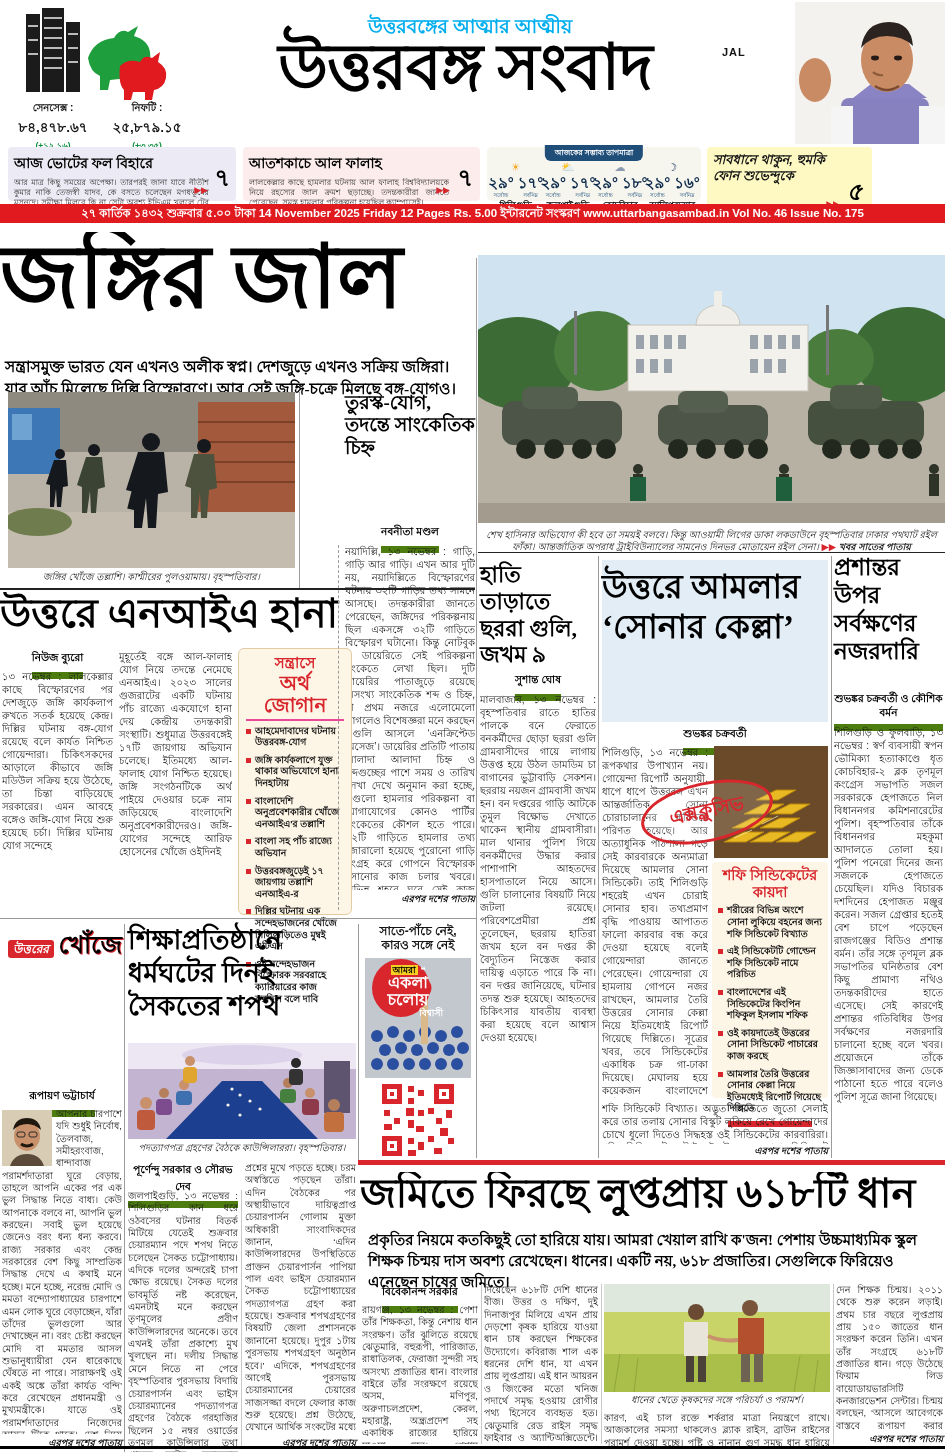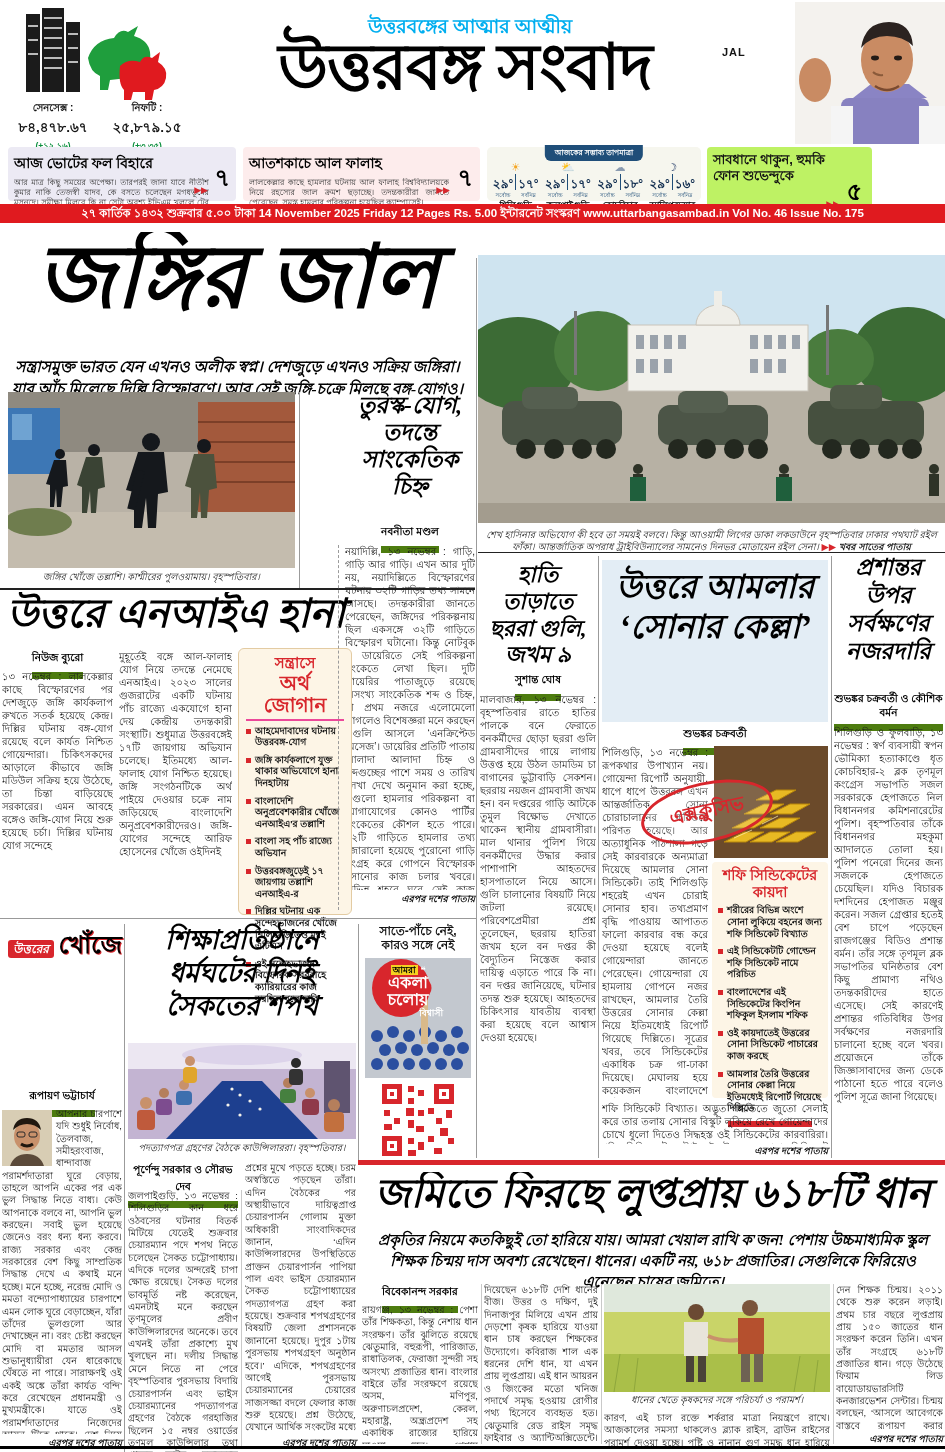--- a/index.html
+++ b/index.html
@@ -1,20 +1,20 @@
 <!DOCTYPE html>
 <html><head>
 <meta charset="utf-8">
 <style>
   html,body{margin:0;padding:0;background:#e8e8e8;}
   .page{position:relative;width:945px;height:1452px;margin:0 auto;background:#fff;overflow:hidden;
         font-family:"Liberation Sans","DejaVu Sans",sans-serif;color:#141414;}
   .abs{position:absolute;}
   .hl{font-family:"Liberation Serif","DejaVu Serif",serif;font-weight:700;color:#000;}
-  .center{text-align:center;font-style:italic;}
+  .center{}
   .body-txt{font-size:10px;line-height:1.3;text-align:justify;color:#1b1b1b;overflow:hidden;}
   .byline{font-weight:700;font-size:10.5px;text-align:center;color:#000;}
   .byline span{display:inline-block;border-bottom:7px solid #4d7c0f;padding-bottom:5px;}
   .caption{font-size:9.5px;font-style:italic;text-align:center;color:#222;line-height:1.3;}
   .contd{font-size:9.5px;font-style:italic;font-weight:700;text-align:right;color:#111;}
   .vrule{position:absolute;width:0;border-left:1px solid #9b9b9b;}
   .vrule.dash{border-left:1px dashed #9b9b9b;}
   .vrule.lt{border-left:1px solid #c9c9c9;}
   .hrule{position:absolute;height:0;border-top:1px solid #555;}
   .arr{color:#d8262c;font-weight:700;}
@@ -30,21 +30,21 @@
   .teaser h3{margin:0 0 2px 0;font-size:14px;font-weight:700;color:#000;}
   .teaser .tb{font-size:8px;line-height:1.25;text-align:justify;color:#333;}
   
   .wbox{background:#f6f6ee;border-radius:5px;box-sizing:border-box;padding:2px 4px;}
   .whead{position:absolute;left:50%;top:-2px;transform:translateX(-50%);background:#1f4e79;color:#fff;
          font-size:7.5px;font-weight:700;padding:2px 10px;border-radius:0 0 6px 6px;white-space:nowrap;}
   .wrow{display:flex;justify-content:space-between;margin-top:13px;}
   .wcity{width:24%;text-align:center;}
   .wic{font-size:11px;line-height:1;height:12px;}
   .wtemp{display:flex;justify-content:center;align-items:flex-start;gap:2px;}
-  .wt{font-weight:700;font-size:12px;color:#0d2a4d;line-height:1;margin-top:27px;}
+  .wt{font-weight:700;font-size:15px;color:#0d2a4d;line-height:1;margin-top:27px;}
   .wsep{width:1px;height:16px;background:#1f4e79;}
   .wlbl{font-size:5.5px;color:#1f4e79;line-height:1.1;}
   .wname{font-weight:700;font-size:8.5px;color:#000;margin-top:1px;white-space:nowrap;}
   
   .strip{background:#e01a1f;color:#fff;font-size:11.5px;font-weight:700;text-align:center;line-height:19px;white-space:nowrap;overflow:hidden;}
   
   .fundbox{background:#fdf5e6;border:1px solid #e3cba2;border-radius:6px;box-sizing:border-box;padding:6px 7px;}
   .fundbox .t1{color:#d8262c;font-weight:700;font-size:15px;text-align:center;line-height:1.1;}
   .fundbox .t2{color:#d8262c;font-weight:700;font-size:20px;text-align:center;line-height:1.1;border-bottom:2px solid #ec4899;padding-bottom:3px;margin-bottom:5px;}
   .blt{display:flex;gap:4px;margin-bottom:6px;font-size:9.3px;font-weight:700;line-height:1.25;color:#111;}
@@ -168,21 +168,21 @@
         <div class="wic" style="color:#29406b;">☽</div>
         <div class="wtemp">
           <span><span class="wt">২৯°</span><div class="wlbl">সর্বোচ্চ</div></span>
           <span class="wsep"></span>
           <span><span class="wt">১৬°</span><div class="wlbl">সর্বনিম্ন</div></span>
         </div>
         <div class="wname">আলিপুরদুয়ার</div>
       </div>
     </div>
   </div>
-  <div class="abs teaser" style="left:707px;top:147px;width:165px;height:70px;background:#bef264;">
+  <div class="abs teaser" style="left:707px;top:147px;width:165px;height:70px;background:#fef9c3;font-style:italic;">
     <div style="font-weight:700;font-size:13px;width:118px;line-height:1.25;">সাবধানে থাকুন, হুমকি ফোন শুভেন্দুকে</div>
     <span class="abs arr" style="right:32px;bottom:8px;font-size:9px;">▶▶</span>
     <span class="abs pgnum" style="right:10px;bottom:4px;">৫</span>
   </div>
 
   <div class="abs strip" style="left:0;top:204px;width:945px;height:19px;">২৭ কার্তিক ১৪৩২ শুক্রবার ৫.০০ টাকা 14 November 2025 Friday 12 Pages Rs. 5.00 ইন্টারনেট সংস্করণ www.uttarbangasambad.in Vol No. 46 Issue No. 175</div>
 
   <div class="abs hl center" style="left:0;top:232px;width:475px;font-size:88px;line-height:1.05;white-space:nowrap;overflow:hidden;">জঙ্গির জাল</div>
   <div class="abs hl center" style="left:5px;top:356px;width:465px;font-size:15.5px;font-weight:600;line-height:1.4;">সন্ত্রাসমুক্ত ভারত যেন এখনও অলীক স্বপ্ন। দেশজুড়ে এখনও সক্রিয় জঙ্গিরা। যার আঁচ মিলেছে দিল্লি বিস্ফোরণে। আর সেই জঙ্গি-চক্রে মিলছে বঙ্গ-যোগও।</div>
 
@@ -283,21 +283,21 @@
         <circle cx="86" cy="58" r="6"></circle>
         <path d="M78 65 h16 l3 30 -7 2 -2 24 -5 0 -1 -22 -3 22 -5 0 0 -26 -5 -2z" fill="#3a4334"></path>
         <circle cx="52" cy="62" r="5"></circle>
         <path d="M46 68 h12 l2 26 -5 1 -2 20 -4 0 -1 -18 -2 18 -4 0 0 -22 -4 -1z"></path>
       </g>
     </svg>
   </div>
   <div class="abs caption" style="left:8px;top:571px;width:287px;">জঙ্গির খোঁজে তল্লাশি। কাশ্মীরের পুলওয়ামায়। বৃহস্পতিবার।</div>
   <div class="hrule" style="left:0;top:588px;width:475px;border-top:2px solid #222;"></div>
 
-  <div class="abs hl center" style="left:345px;top:392px;width:130px;font-size:23px;line-height:1.18;">তুরস্ক-যোগ, তদন্তে সাংকেতিক চিহ্ন</div>
+  <div class="abs hl center" style="left:345px;top:392px;width:130px;font-size:19px;line-height:1.18;">তুরস্ক-যোগ, তদন্তে সাংকেতিক চিহ্ন</div>
   <div class="abs byline" style="left:345px;top:524px;width:130px;"><span>নবনীতা মণ্ডল</span></div>
   <div class="abs body-txt" style="left:345px;top:545px;width:130px;height:345px;">
     <span>নয়াদিল্লি, ১৩ নভেম্বর : গাড়ি, গাড়ি আর গাড়ি। এখন আর দুটি নয়, নয়াদিল্লিতে বিস্ফোরণের ঘটনায় ৩২টি গাড়ির তথ্য সামনে আসছে। তদন্তকারীরা জানতে পেরেছেন, জঙ্গিদের পরিকল্পনায় ছিল একসঙ্গে ৩২টি গাড়িতে বিস্ফোরণ ঘটানো। কিন্তু নোটবুক ও ডায়েরিতে সেই পরিকল্পনা সংকেতে লেখা ছিল।</span> <span>দুটি ডায়েরির পাতাজুড়ে রয়েছে অসংখ্য সাংকেতিক শব্দ ও চিহ্ন, যা প্রথম নজরে এলোমেলো লাগলেও বিশেষজ্ঞরা মনে করছেন এগুলি আসলে ‘এনক্রিপ্টেড মেসেজ’। ডায়েরির প্রতিটি পাতায় আলাদা আলাদা চিহ্ন ও শব্দগুচ্ছের পাশে সময় ও তারিখ লেখা দেখে অনুমান করা হচ্ছে, ওগুলো হামলার পরিকল্পনা বা যোগাযোগের কোনও পার্টির সংকেতের কৌশল হতে পারে। ৩২টি গাড়িতে হামলার তথ্য জোরালো হয়েছে পুরোনো গাড়ি সংগ্রহ করে গোপনে বিস্ফোরক বসানোর কাজ চলার খবরে। বিভিন্ন শহরে ঘুরে সেই কাজ করছিল উমর। সেই কাজের তত্ত্বাবধানে ছিল বলে তদন্তে উঠে আসছে। ইতিমধ্যে বিস্ফোরণে বিধ্বস্ত গাড়ির ভিতরে পাওয়া গুঁড়ো মাংসপেশির ডিএনএ পরীক্ষায় নিশ্চিত হওয়া গিয়েছে যে, সেটি উমরেরই। অন্যদিকে, বিস্ফোরণে জড়িত হোয়াইট কলার টেরর নেটওয়ার্কের</span>
   </div>
   <div class="abs contd" style="left:345px;top:892px;width:130px;">এরপর দশের পাতায়</div>
 
   <div class="abs hl center" style="left:0;top:592px;width:352px;font-size:40px;line-height:1.1;white-space:nowrap;overflow:hidden;">উত্তরে এনআইএ হানা</div>
   <div class="abs byline" style="left:2px;top:650px;width:111px;"><span>নিউজ ব্যুরো</span></div>
   <div class="abs body-txt" style="left:2px;top:670px;width:111px;height:245px;">১৩ নভেম্বর : লালকেল্লার কাছে বিস্ফোরণের পর দেশজুড়ে জঙ্গি কার্যকলাপ রুখতে সতর্ক হয়েছে কেন্দ্র। দিল্লির ঘটনায় বঙ্গ-যোগ রয়েছে বলে কার্যত নিশ্চিত গোয়েন্দারা। চিকিৎসকদের আড়ালে কীভাবে জঙ্গি মডিউল সক্রিয় হয়ে উঠেছে, তা চিন্তা বাড়িয়েছে সরকারের। এমন আবহে বঙ্গেও জঙ্গি-যোগ নিয়ে শুরু হয়েছে চর্চা। দিল্লির ঘটনায় যোগ সন্দেহে</div>
   <div class="abs body-txt" style="left:119px;top:650px;width:113px;height:265px;">মুহূর্তেই বঙ্গে আল-ফালাহ যোগ নিয়ে তদন্তে নেমেছে এনআইএ। ২০২৩ সালের গুজরাটের একটি ঘটনায় পাঁচ রাজ্যে একযোগে হানা দেয় কেন্দ্রীয় তদন্তকারী সংস্থাটি। শুধুমাত্র উত্তরবঙ্গেই ১৭টি জায়গায় অভিযান চলেছে। ইতিমধ্যে আল-ফালাহ যোগ নিশ্চিত হয়েছে। জঙ্গি সংগঠনটিকে অর্থ পাইয়ে দেওয়ার চক্রে নাম জড়িয়েছে বাংলাদেশি অনুপ্রবেশকারীদেরও। জঙ্গি-যোগের সন্দেহে আরিফ হোসেনের খোঁজে ওইদিনই</div>

